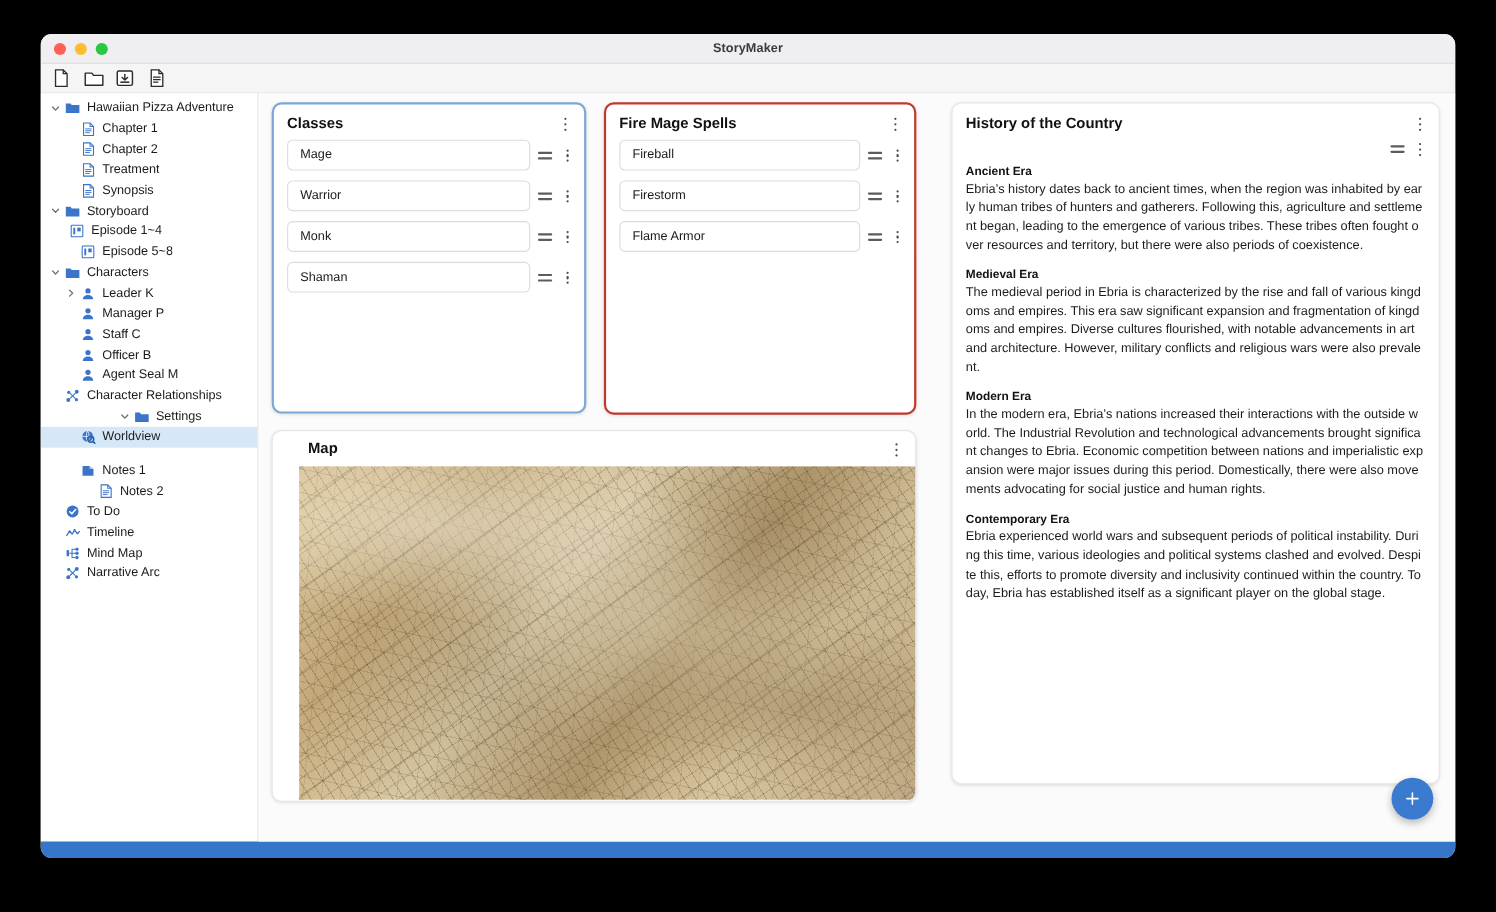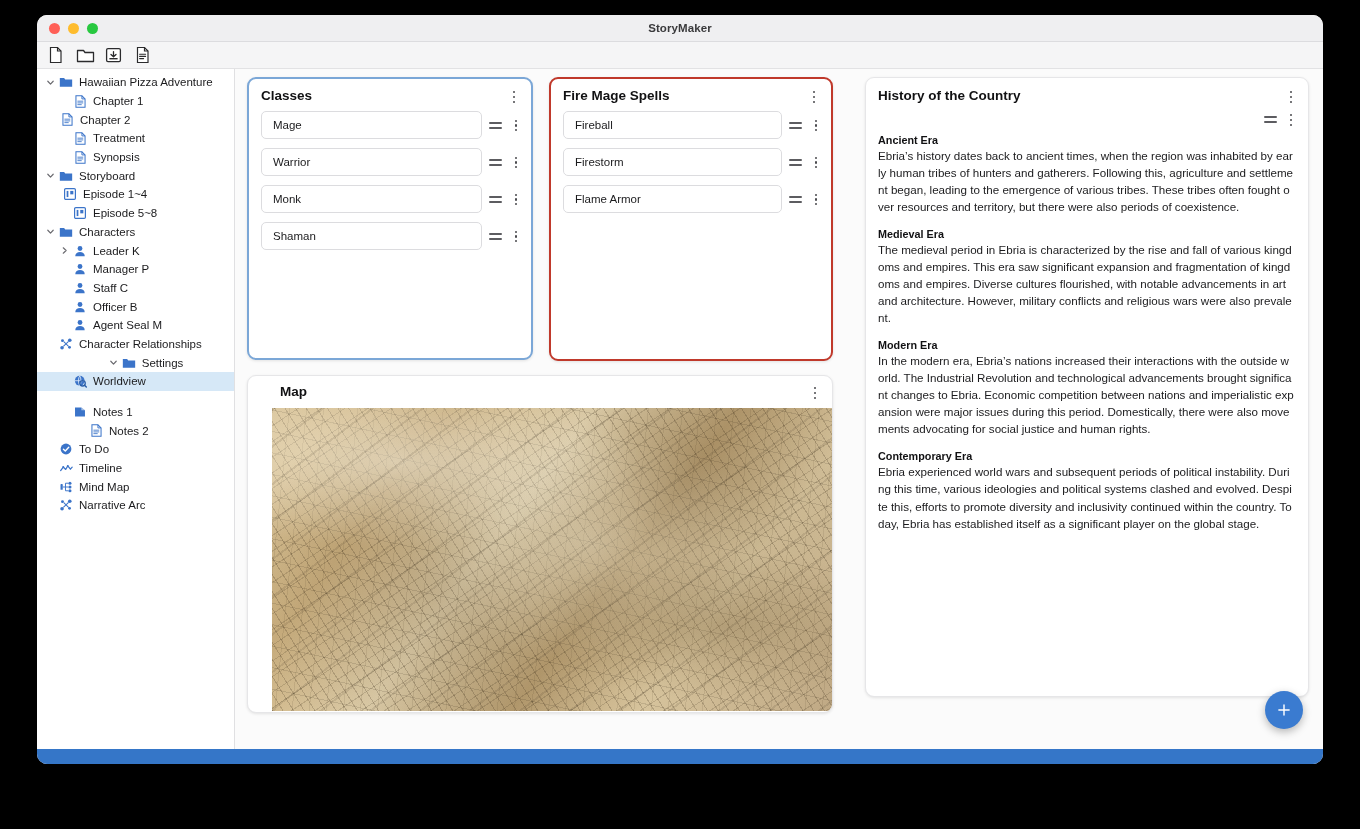--- a/index.html
+++ b/index.html
@@ -10,21 +10,21 @@
     overflow: hidden;
   }
   .desktop {
     position: relative;
     width: 1360px; height: 829px;
     background: #000;
   }
   
   .window {
     position: absolute;
-    left: 37px; top: 15px;
+    left: 37px; top: 31px;
     width: 1286px; height: 749px;
     background: #ffffff;
     border-radius: 10px;
     overflow: hidden;
     box-shadow: 0 10px 40px rgba(0,0,0,0.55);
     display: flex; flex-direction: column;
   }
   .titlebar {
     height: 27px;
     background: #efeff1;
@@ -250,21 +250,21 @@
             <span class="chev"></span>
             <span class="ic">
               <svg viewBox="0 0 14 16" width="11" height="13">
                 <path d="M1.2 0.8h7.6l4 3.9v10.5h-11.6z" fill="#fff" stroke="#3b74c9" stroke-width="1.3"></path>
                 <path d="M8.8 0.8v3.9h4" fill="none" stroke="#3b74c9" stroke-width="1.2"></path>
                 <path d="M3.6 7.6h6.4M3.6 9.8h6.4M3.6 12h4.4" stroke="#3b74c9" stroke-width="1.1" stroke-linecap="round"></path>
               </svg>
             </span>
             <span class="tree-label">Chapter 1</span>
           </div>
-          <div class="tree-item" style="padding-left: 7px;">
+          <div class="tree-item" style="padding-left: 20px;">
             <span class="chev"></span>
             <span class="ic">
               <svg viewBox="0 0 14 16" width="11" height="13">
                 <path d="M1.2 0.8h7.6l4 3.9v10.5h-11.6z" fill="#fff" stroke="#3b74c9" stroke-width="1.3"></path>
                 <path d="M8.8 0.8v3.9h4" fill="none" stroke="#3b74c9" stroke-width="1.2"></path>
                 <path d="M3.6 7.6h6.4M3.6 9.8h6.4M3.6 12h4.4" stroke="#3b74c9" stroke-width="1.1" stroke-linecap="round"></path>
               </svg>
             </span>
             <span class="tree-label">Chapter 2</span>
           </div>

